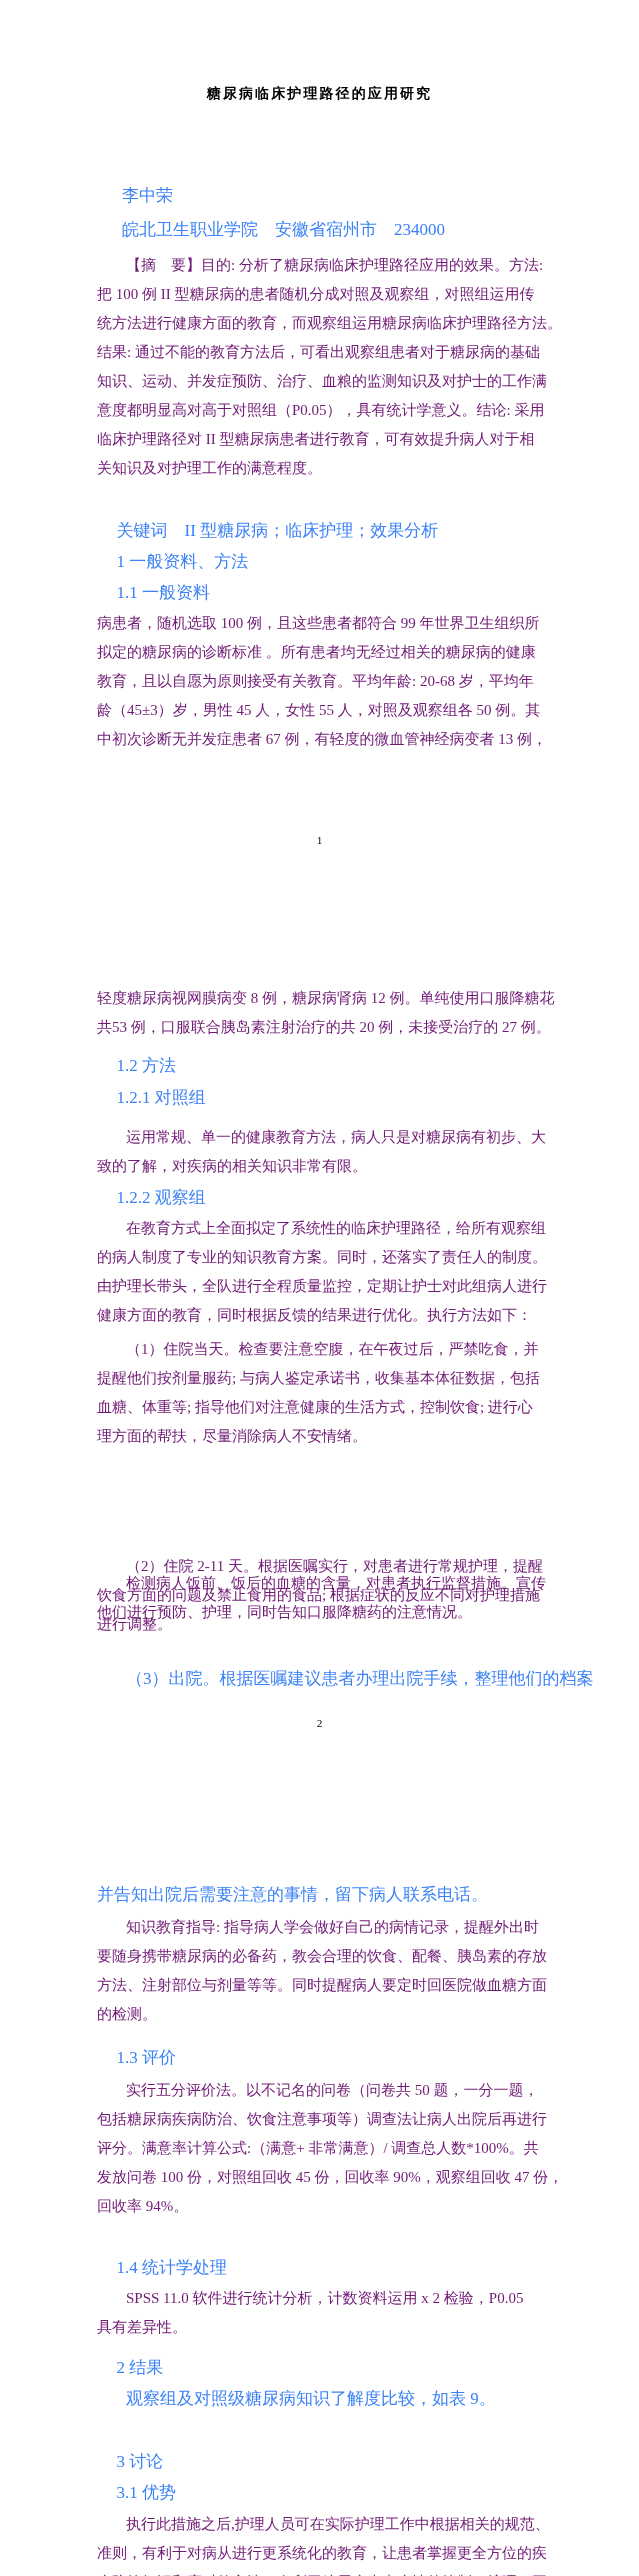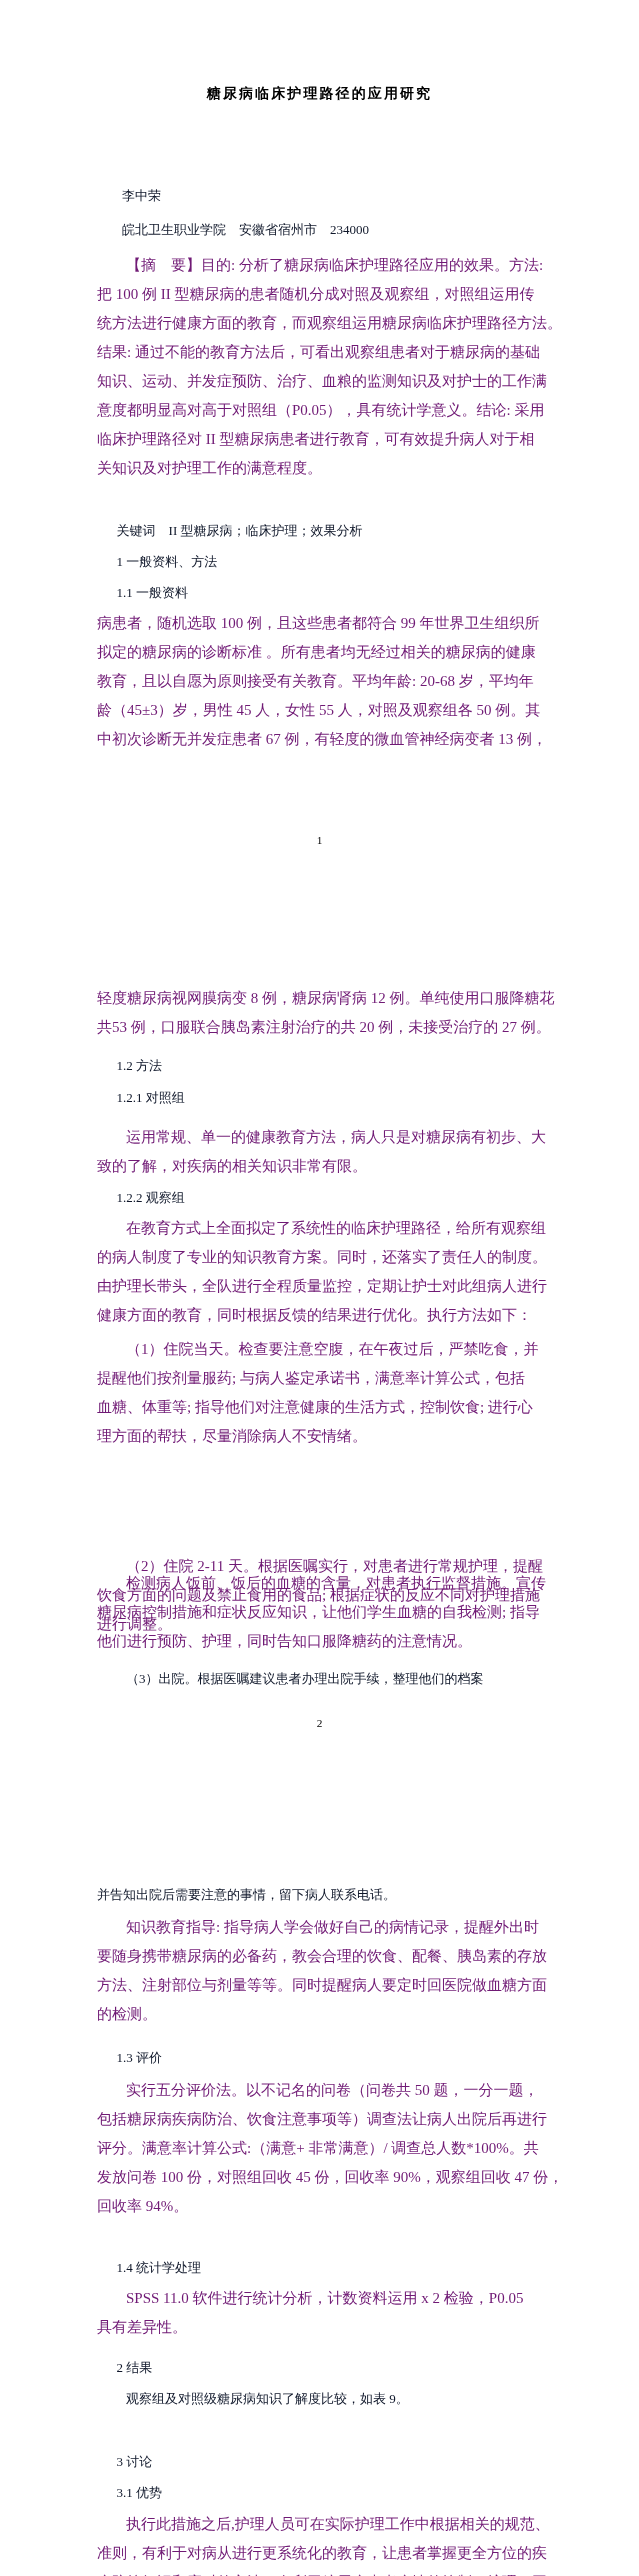--- a/index.html
+++ b/index.html
@@ -6,21 +6,21 @@
   body{
     width:639px;height:3615px;
     background:#ffffff;color:#000000;
     font-family:"Liberation Serif","DejaVu Serif",serif;
     position:relative;overflow:hidden;
   }
   #doc{position:absolute;left:0;top:0;width:639px;height:3615px;background:#ffffff;}
   
   .line{
     position:absolute;left:97px;width:474px;height:29px;line-height:29px;
-    font-size:13px;white-space:pre;color:#0f172a;
+    font-size:17px;white-space:pre;color:#3b82f6;
   }
   .ind{padding-left:19.6px;}            
   
   .para{position:absolute;left:97px;width:474px;}
   .para .tline{
     height:29px;line-height:29px;font-size:15px;white-space:pre;color:#701a75;
   }
   .para .tline.fi{text-indent:29px;} 
   .title-line{
     position:absolute;left:0;width:639px;height:31px;line-height:31px;
@@ -90,34 +90,33 @@
 
     <div class="para" style="top:1214px">
         <div class="tline fi">在教育方式上全面拟定了系统性的临床护理路径，给所有观察组</div>
         <div class="tline">的病人制度了专业的知识教育方案。同时，还落实了责任人的制度。</div>
         <div class="tline">由护理长带头，全队进行全程质量监控，定期让护士对此组病人进行</div>
         <div class="tline">健康方面的教育，同时根据反馈的结果进行优化。执行方法如下：</div>
       </div>
 
     <div class="para" style="top:1335px">
         <div class="tline fi">（1）住院当天。检查要注意空腹，在午夜过后，严禁吃食，并</div>
-        <div class="tline">提醒他们按剂量服药; 与病人鉴定承诺书，满意率计算公式，包括</div>
+        <div class="tline">提醒他们按剂量服药; 与病人鉴定承诺书，收集基本体征数据，包括</div>
         <div class="tline">血糖、体重等; 指导他们对注意健康的生活方式，控制饮食; 进行心</div>
         <div class="tline">理方面的帮扶，尽量消除病人不安情绪。</div>
       </div>
 
     <div class="para" style="top:1552px">
         <div class="tline fi">（2）住院 2-11 天。根据医嘱实行，对患者进行常规护理，提醒</div>
         <div class="tline">饮食方面的问题及禁止食用的食品; 根据症状的反应不同对护理措施</div>
         <div class="tline">进行调整。</div>
       </div>
 
     <div class="para" style="top:1569px">
         <div class="tline fi">检测病人饭前、饭后的血糖的含量，对患者执行监督措施。宣传</div>
-        <div class="tline">糖尿病控制措施和症状反应知识，让他们学生血糖的自我检测; 指导</div>
         <div class="tline">他们进行预防、护理，同时告知口服降糖药的注意情况。</div>
       </div>
 
     <div class="line" style="top:1664px;text-indent:29px">（3）出院。根据医嘱建议患者办理出院手续，整理他们的档案</div>
 
     <div class="pagenum" style="top:1711px">2</div>
   </section>
 
   <section>
     <div class="line" style="top:1880px">并告知出院后需要注意的事情，留下病人联系电话。</div>

